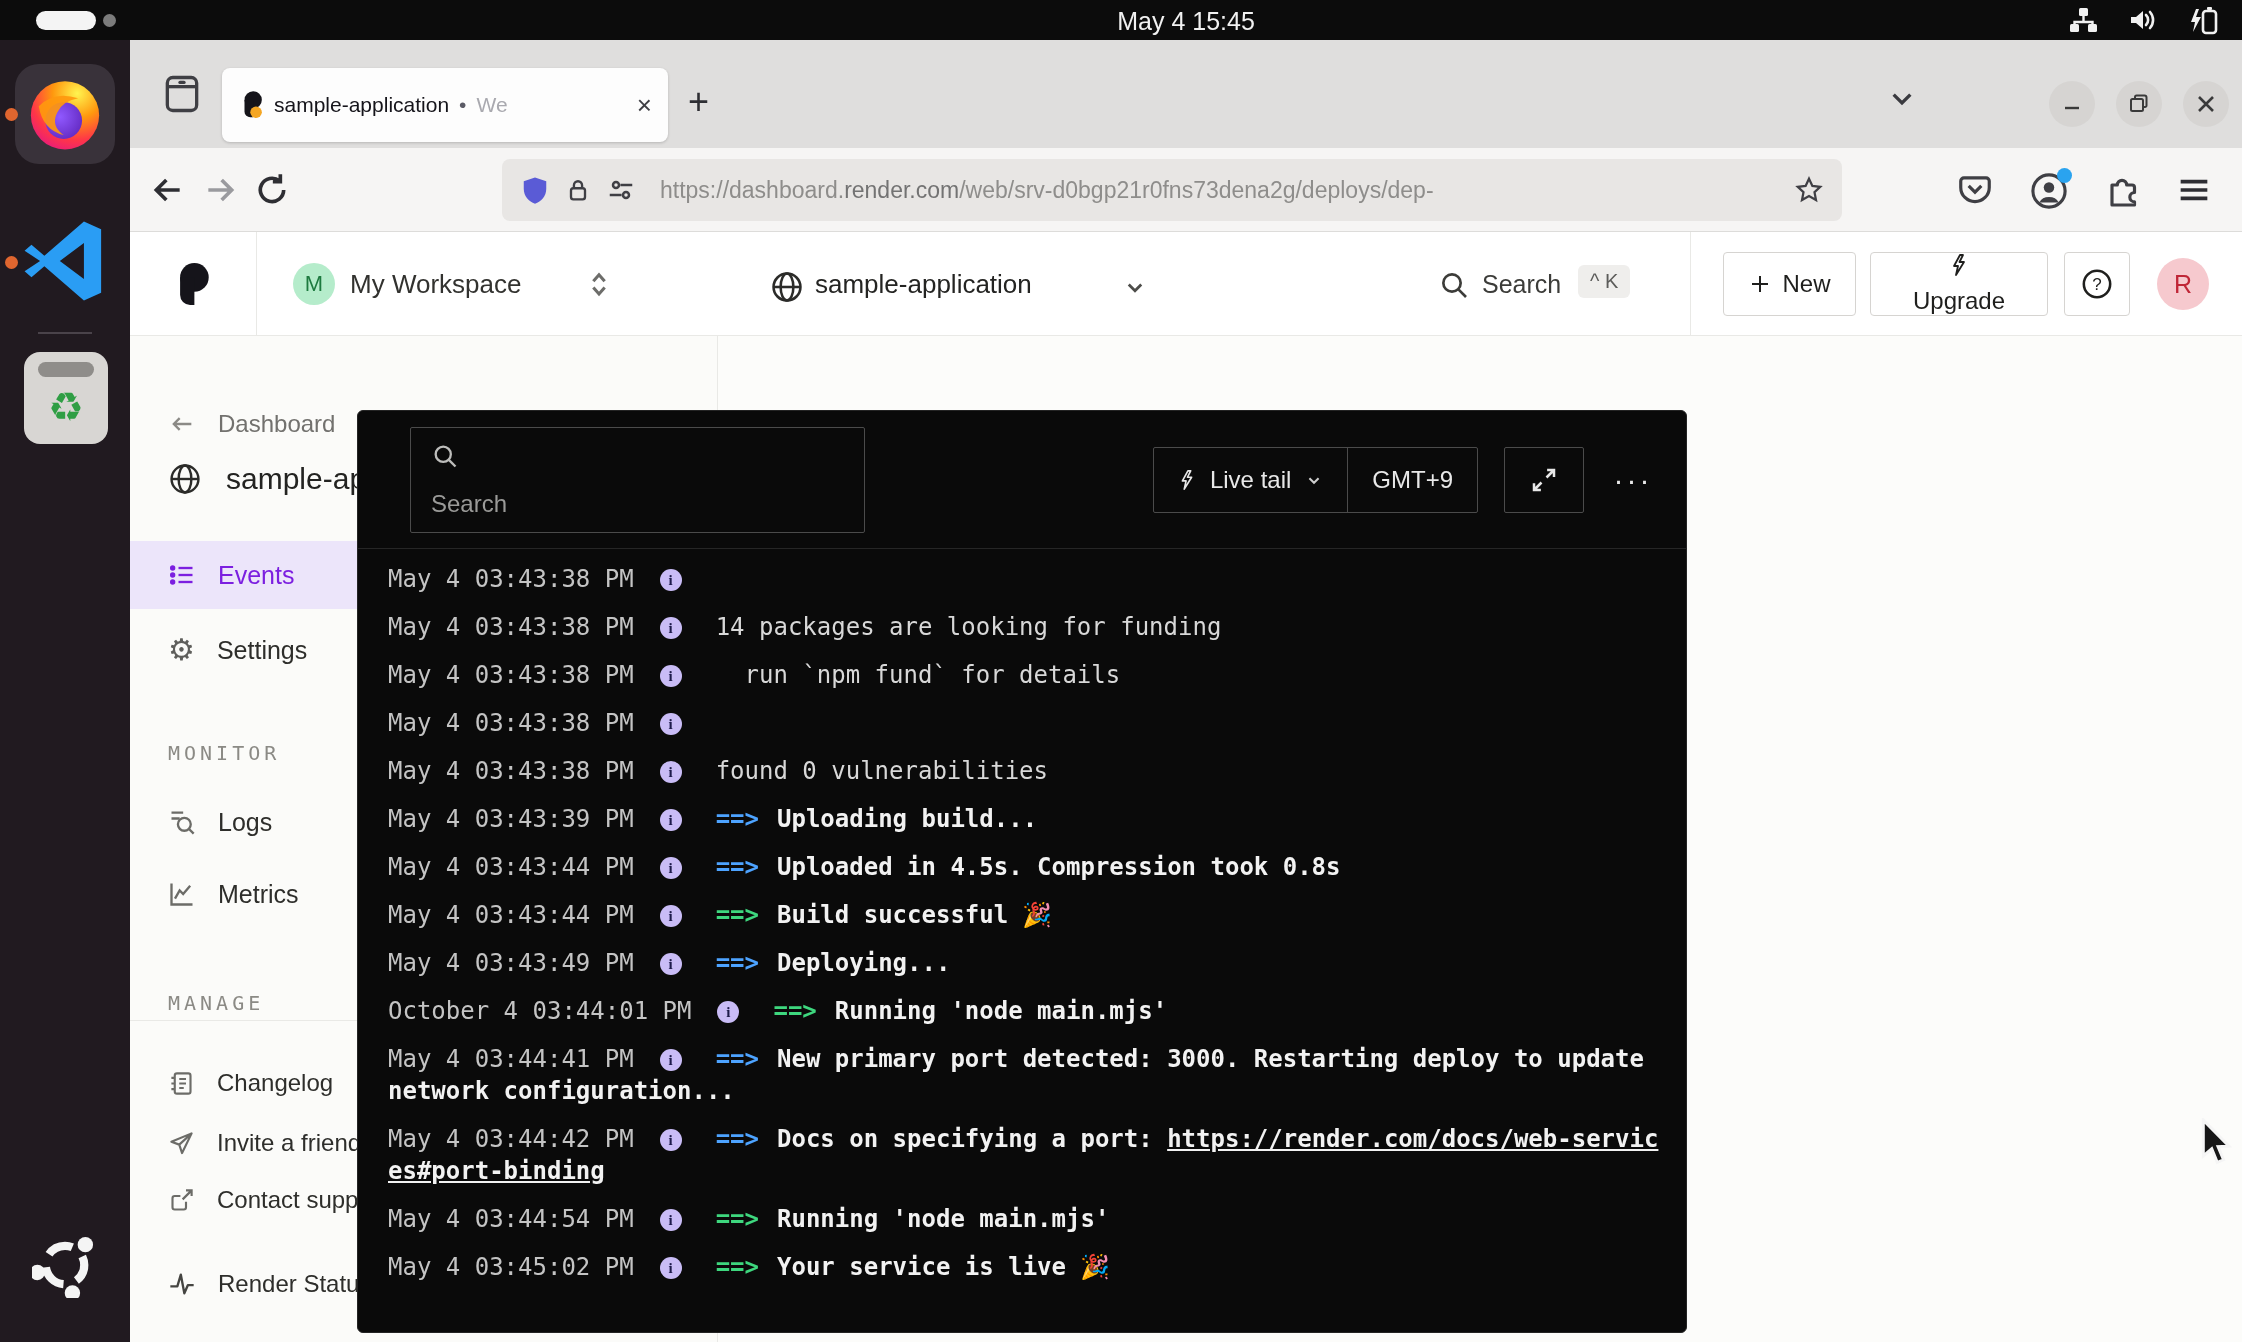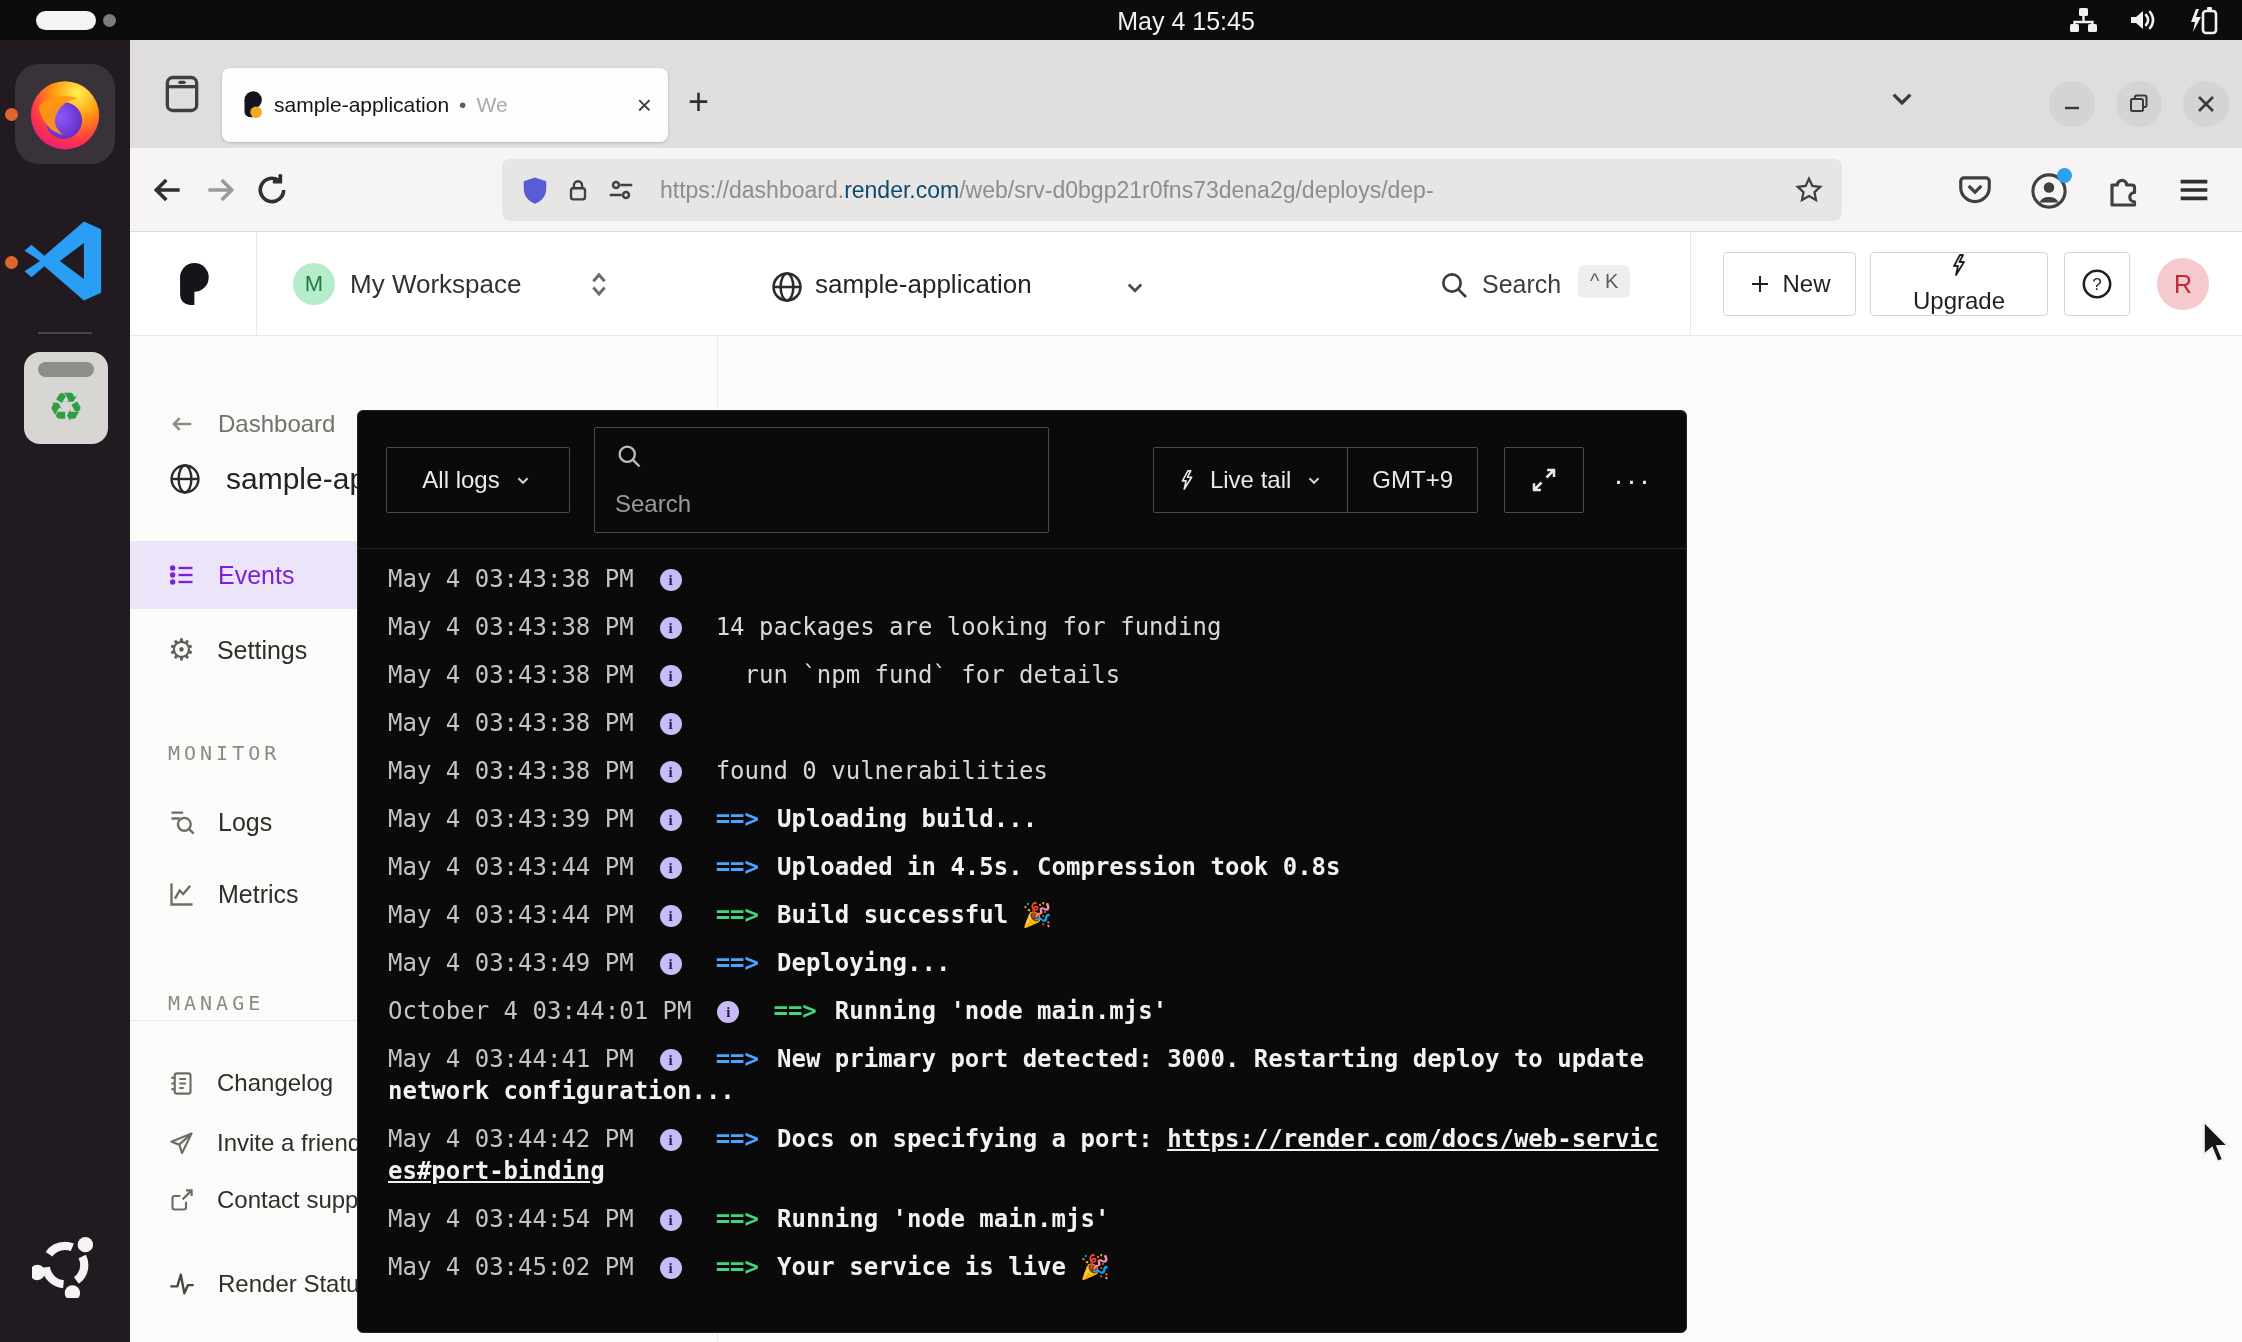--- a/index.html
+++ b/index.html
@@ -34,21 +34,21 @@
   #newtab-btn { position:absolute; left:558px; top:44px; font-size:36px; color:#2e2e33; line-height:1; }
   .winctl { position:absolute; top:41px; width:46px; height:46px; border-radius:50%; background:#d6d4d2;
             display:flex; align-items:center; justify-content:center; color:#3a3a3a; }
   #tablist-chevron { position:absolute; left:1752px; top:38px; }
 
   #navbar { position:absolute; left:0; top:108px; width:2112px; height:84px; background:#f6f5f4; border-bottom:1px solid #dddcda; }
   .nav-icon { position:absolute; top:22px; }
   #urlbar { position:absolute; left:372px; top:11px; width:1340px; height:62px; background:#e8e6e4; border-radius:8px;
             display:flex; align-items:center; padding:0 18px; }
   #url-text { font-size:23px; color:#8e8d8b; white-space:nowrap; overflow:hidden; flex:1; margin-left:10px; }
-  #url-text .domain { color:#0c4a6e; }
+  #url-text .domain { color:#737373; }
   #url-fade { position:absolute; right:60px; top:4px; width:90px; height:54px;
               background:linear-gradient(to right, rgba(232,230,228,0), #e8e6e4 80%); }
   .urlbar-icon { flex:0 0 auto; margin-right:14px; }
 
   
   #app-header { position:absolute; left:0; top:192px; width:2112px; height:104px; background:#ffffff; border-bottom:1px solid #e9e9e6; }
   .vdiv { position:absolute; top:0; width:1px; height:104px; background:#e9e9e6; }
   #ws-avatar { position:absolute; left:163px; top:31px; width:42px; height:42px; border-radius:50%; background:#b5eccb;
                color:#1d7a3f; font-size:22px; display:flex; align-items:center; justify-content:center; }
   #ws-name { position:absolute; left:220px; top:37px; font-size:26px; color:#32322f; }
@@ -448,26 +448,20 @@
       <div class="side-row" style="top:920px; font-size:24px;">
         <svg width="28" height="28" viewBox="0 0 24 24" stroke="#454542" stroke-width="2" fill="none" stroke-linejoin="round">
             <polyline points="2,14 8,14 11,4 14,20 17,13 22,13"></polyline>
           </svg>
         <span class="side-label">Render Status</span>
       </div>
     </div>
 
     <div id="log-panel">
       <div id="log-toolbar">
-        <button class="tool-btn" id="filter-btn">
-          <span>All logs</span>
-          <svg width="22" height="22" viewBox="0 0 24 24">
-              <polyline points="7,10 12,15 17,10" stroke="#cfcfcf" stroke-width="2.2" fill="none"></polyline>
-            </svg>
-        </button>
 
         <div id="log-search">
           <svg width="28" height="28" viewBox="0 0 24 24" stroke="#bdbdbb" stroke-width="2" fill="none">
               <circle cx="10.5" cy="10.5" r="6.5"></circle>
               <path d="M15.5 15.5 L21 21"></path>
             </svg>
           <span id="log-search-ph">Search</span>
         </div>
 
         <div id="livetail-group">

